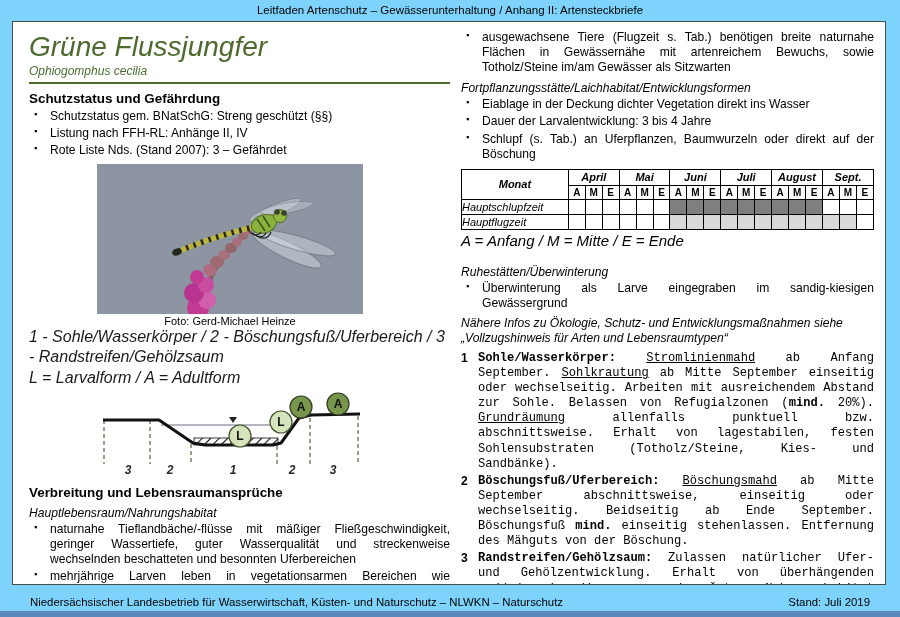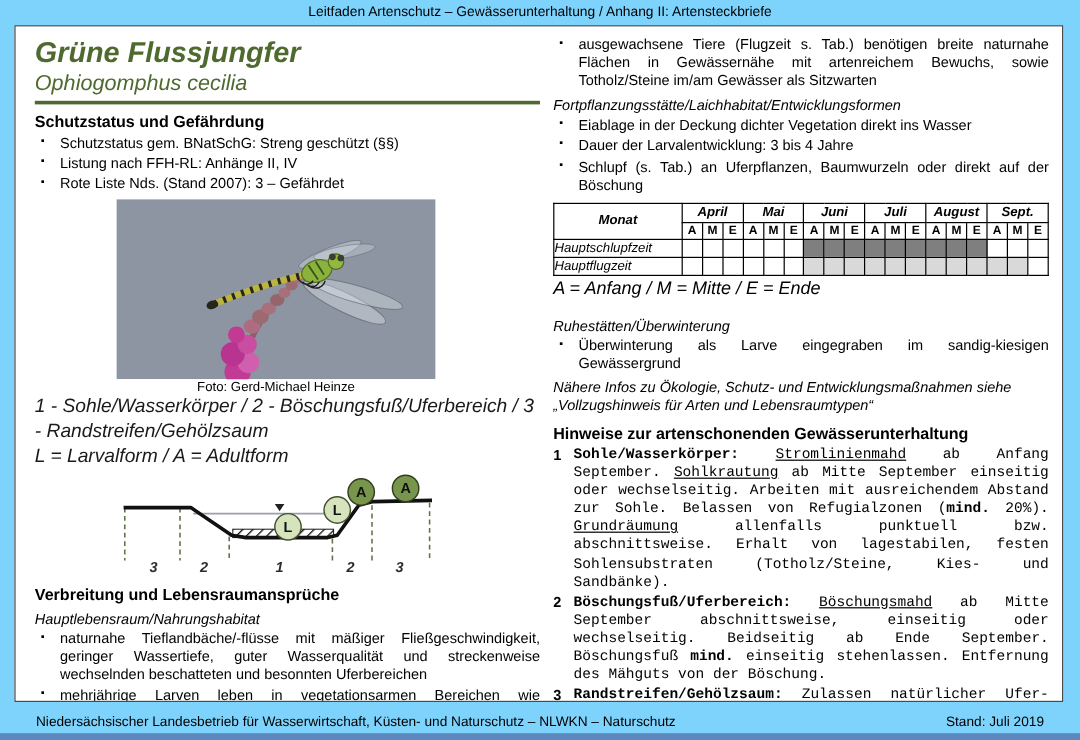--- a/index.html
+++ b/index.html
@@ -4,22 +4,22 @@
 <style>
   html,body{margin:0;padding:0;background:#fff;}
   .page{position:relative;width:900px;height:617px;background:#7dd3fc;
         font-family:"Liberation Sans", sans-serif;color:#000;overflow:hidden;}
   .doc-header{position:absolute;top:4px;left:0;width:100%;text-align:center;font-size:11.5px;}
   .main-box{position:absolute;left:12px;top:21px;width:872px;height:562px;
             border:1.5px solid #4a4a4a;background:#fff;overflow:hidden;}
   .col-left{position:absolute;left:16px;top:8px;width:421px;}
   .col-right{position:absolute;left:448px;top:8px;width:413px;}
 
-  .title{font-size:24px;font-weight:bold;font-style:italic;color:#4e6a2e;line-height:1.06;margin-top:2px;}
-  .subtitle{font-size:18px;font-style:italic;color:#4e6a2e;margin-top:2px;}
+  .title{font-size:28px;font-weight:normal;font-style:italic;color:#4e6a2e;line-height:1.06;margin-top:2px;}
+  .subtitle{font-size:12px;font-style:italic;color:#4e6a2e;margin-top:2px;}
   .green-rule{height:2.5px;background:#4e6a2e;margin:4px 0 6px 0;}
 
   .sec-head{font-size:13.4px;font-weight:bold;margin:7px 0 3px 0;}
   .ital-head{font-size:12.1px;font-style:italic;margin:6px 0 2px 0;}
   .bullet{position:relative;padding-left:21px;margin:0 0 2px 0;font-size:12.1px;
           line-height:1.25;text-align:justify;}
   .bullet::before{content:"▪";position:absolute;left:5px;top:0;font-size:9px;}
 
   .photo-wrap{width:266px;margin:5px 0 0 68px;}
   .photo-svg{display:block;width:266px;height:150px;}
@@ -245,21 +245,20 @@
             </tr>
           </tbody>
         </table>
       <div class="table-note">A = Anfang / M = Mitte / E = Ende</div>
 
       <div class="ital-head">Ruhestätten/Überwinterung</div>
       <div class="bullet"><span>Überwinterung als Larve eingegraben im sandig-kiesigen Gewässergrund</span></div>
 
       <div class="info-note">Nähere Infos zu Ökologie, Schutz- und Entwicklungsmaßnahmen siehe „Vollzugshinweis für Arten und Lebensraumtypen“</div>
 
-      <div class="sec-head">Hinweise zur artenschonenden Gewässerunterhaltung</div>
 
       <div class="hint">
         <span class="hint-num">1</span>
         <span class="hint-body"><span class="seg-b">Sohle/Wasserkörper: </span><span class="seg-u">Stromlinienmahd</span><span> ab Anfang September. </span><span class="seg-u">Sohlkrautung</span><span> ab Mitte September einseitig oder wechselseitig. Arbeiten mit ausreichendem Abstand zur Sohle. Belassen von Refugialzonen (</span><span class="seg-b">mind.</span><span> 20%). </span><span class="seg-u">Grundräumung</span><span> allenfalls punktuell bzw. abschnittsweise. Erhalt von lagestabilen, festen Sohlensubstraten (Totholz/Steine, Kies- und Sandbänke).</span></span>
       </div>
       <div class="hint">
         <span class="hint-num">2</span>
         <span class="hint-body"><span class="seg-b">Böschungsfuß/Uferbereich: </span><span class="seg-u">Böschungsmahd</span><span> ab Mitte September abschnittsweise, einseitig oder wechselseitig. Beidseitig ab Ende September. Böschungsfuß </span><span class="seg-b">mind.</span><span> einseitig stehenlassen. Entfernung des Mähguts von der Böschung.</span></span>
       </div>
       <div class="hint">

